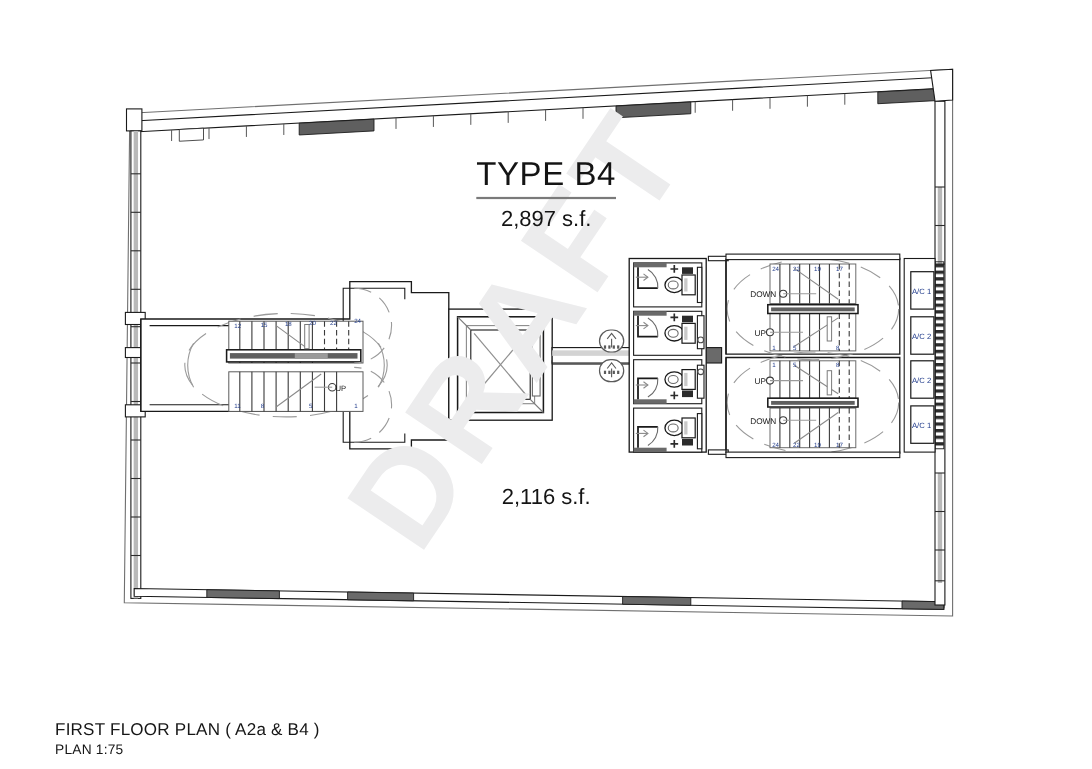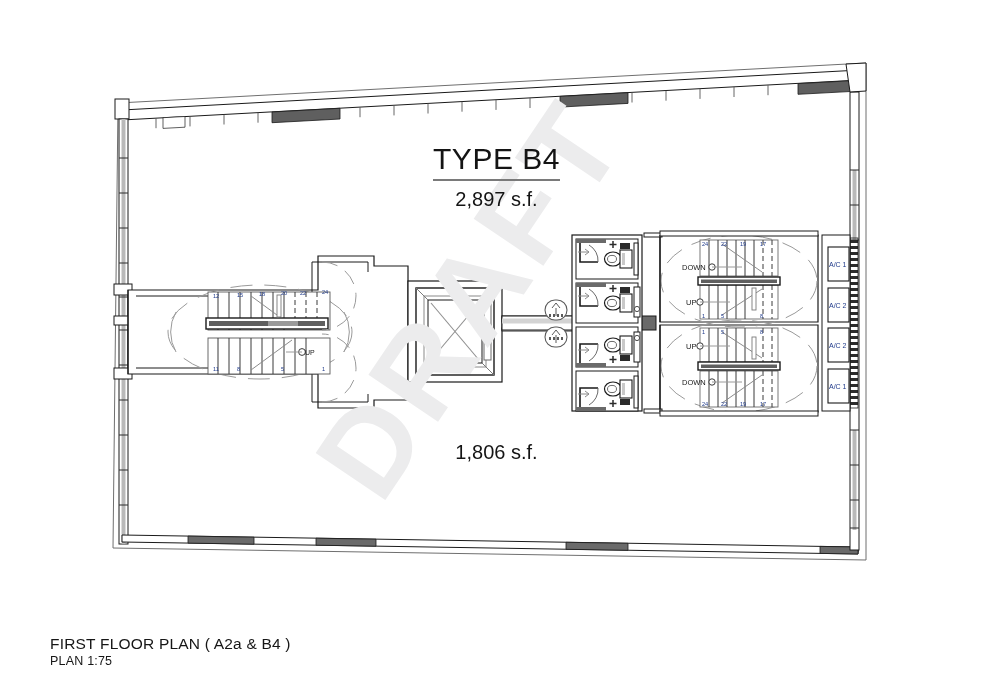--- a/index.html
+++ b/index.html
@@ -19,21 +19,21 @@
     border-bottom:2px solid #7a7a7a;padding-bottom:3px;display:inline-block;
     white-space:nowrap;
   }
   .unit-area{
     font-size:20px;line-height:24px;color:#141414;margin-top:6px;white-space:nowrap;
   }
 
   #type-b4{left:0;right:0;top:142px;}
   #type-a2a{left:0;right:0;top:434px;}
 
-  .caption{position:absolute;left:50px;top:635px;}
+  .caption{position:absolute;left:50px;top:655px;}
   .caption .c1{font-size:15.5px;line-height:18px;letter-spacing:.2px;color:#161616;white-space:nowrap;}
   .caption .c2{font-size:12.5px;line-height:15px;letter-spacing:.2px;color:#161616;margin-top:1px;white-space:nowrap;}
 
   
   #watermark{
     position:absolute;left:268px;top:196px;width:360px;height:250px;
     pointer-events:none;user-select:none;
   }
   #watermark span{
     display:block;
@@ -493,21 +493,21 @@
   <div id="watermark">
     <span>DRAFT</span>
   </div>
 
   <div class="unit-label" id="type-b4">
     <div class="unit-name">TYPE B4</div>
     <div class="unit-area">2,897 s.f.</div>
   </div>
 
   <div class="unit-label" id="type-a2a">
-    <div class="unit-area">1,806 s.f.</div>
+    <div class="unit-area">2,116 s.f.</div>
   </div>
 
   <div class="caption">
     <div class="c1">FIRST FLOOR PLAN ( A2a &amp; B4 )</div>
     <div class="c2">PLAN  1:75</div>
   </div>
 
 </div>
 
 </body></html>

